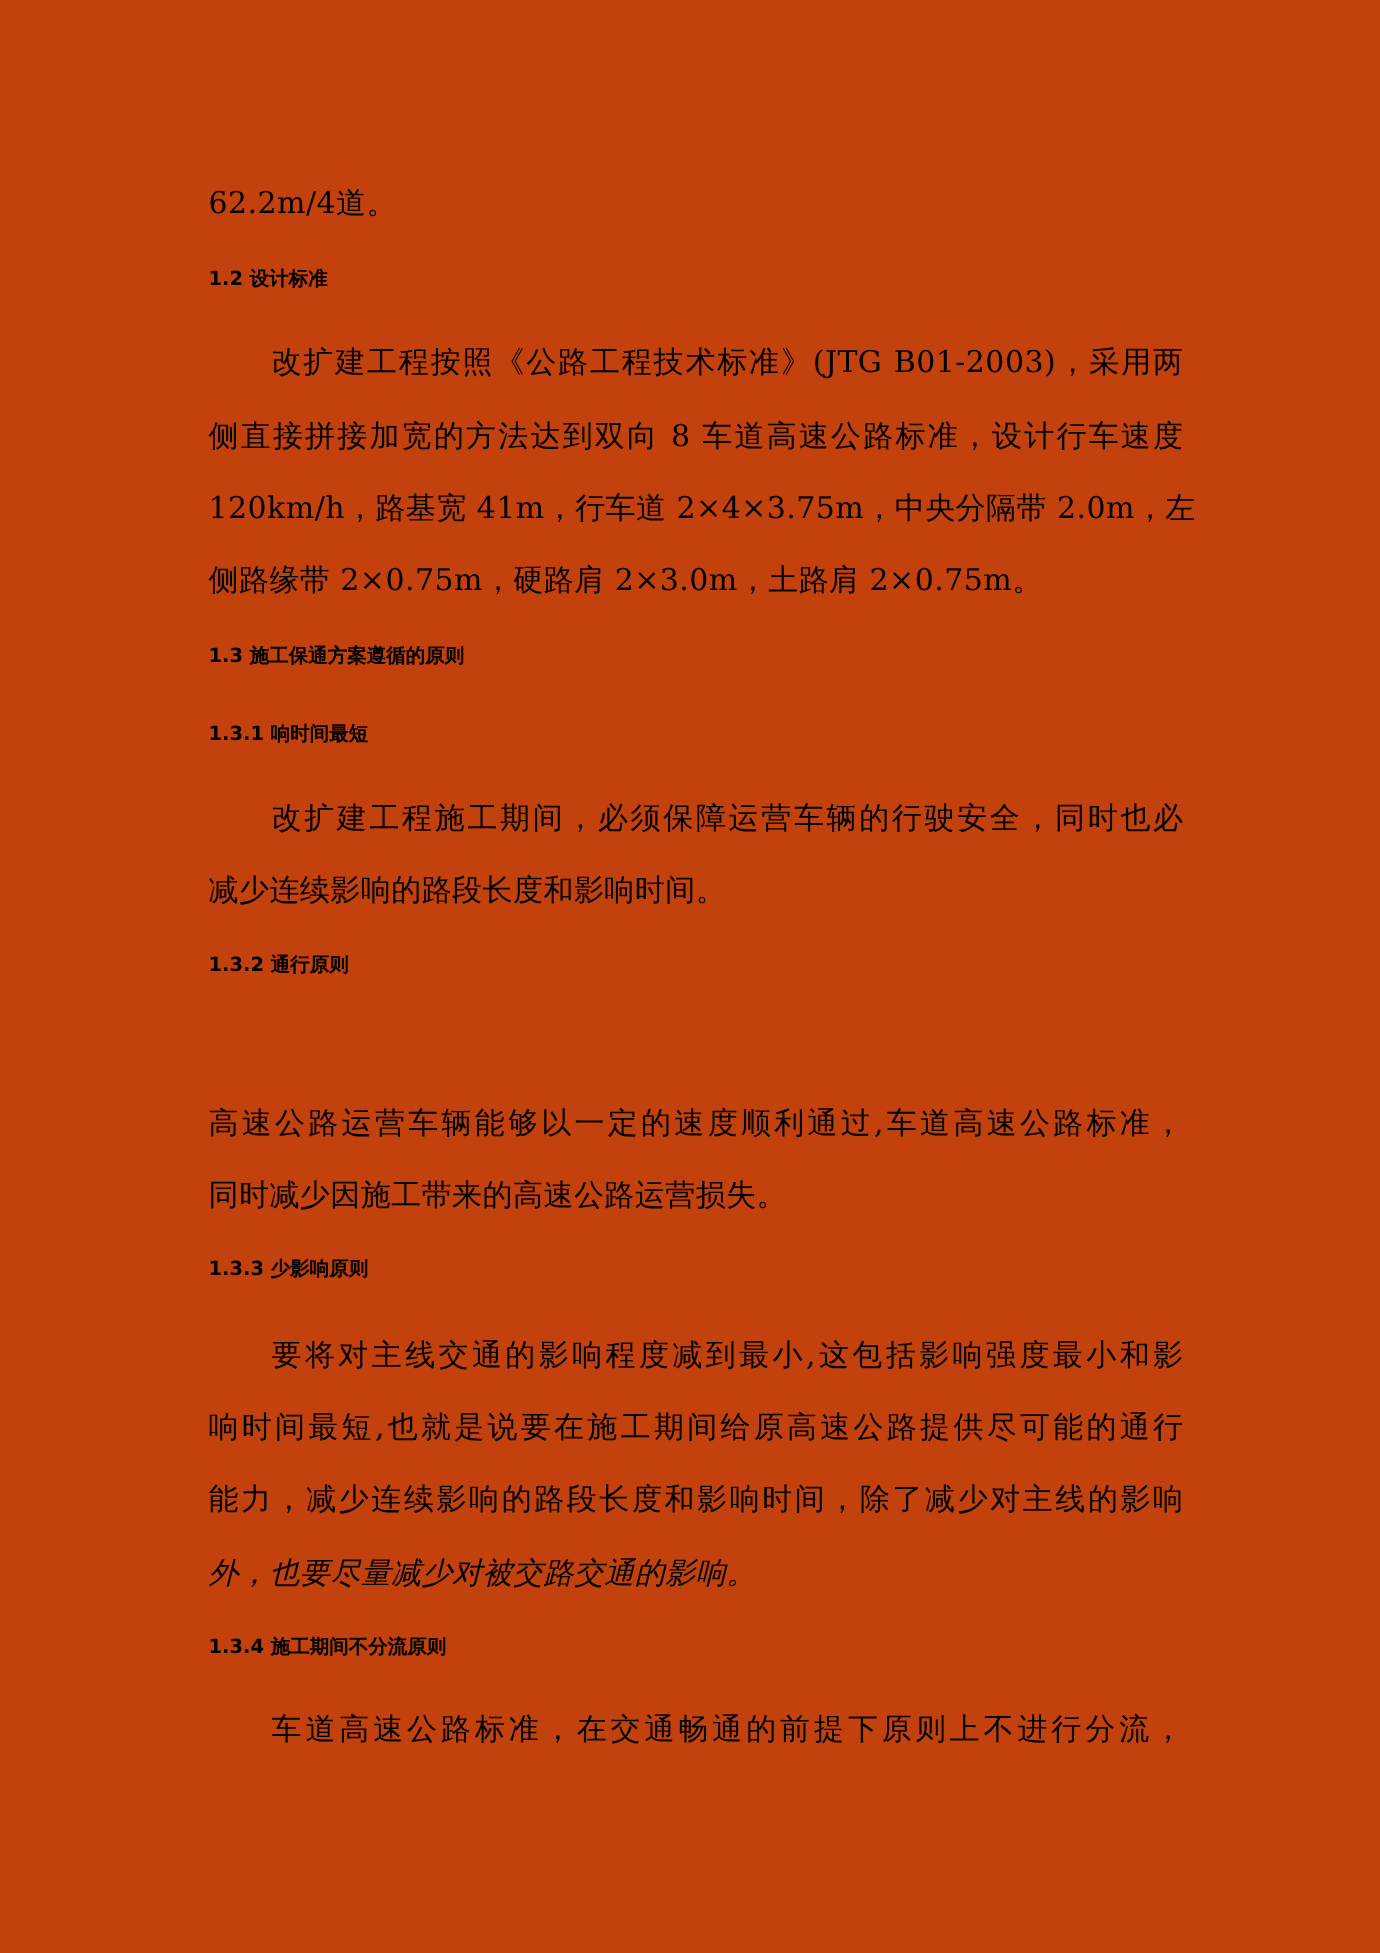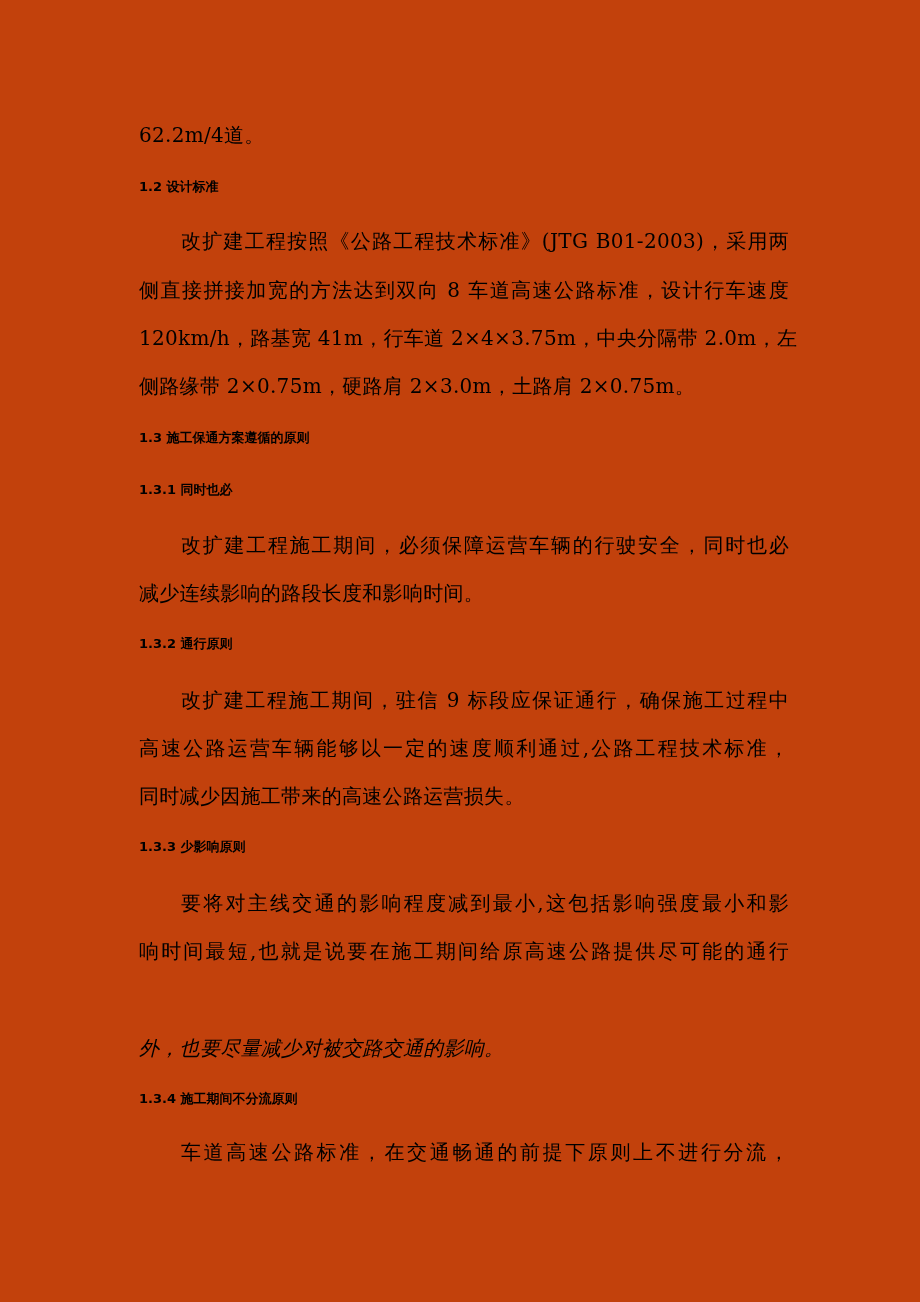--- a/index.html
+++ b/index.html
@@ -35,30 +35,30 @@
   <div class="line" style="top:122px;">62.2m/4道。</div>
 
   <div class="heading" style="top:174px;">1.2 设计标准</div>
   <div class="line indent justify" style="top:228px;">改扩建工程按照《公路工程技术标准》(JTG B01-2003)，采用两</div>
   <div class="line justify" style="top:277px;">侧直接拼接加宽的方法达到双向 8 车道高速公路标准，设计行车速度</div>
   <div class="line justify" style="top:325px;">120km/h，路基宽 41m，行车道 2×4×3.75m，中央分隔带 2.0m，左</div>
   <div class="line" style="top:373px;">侧路缘带 2×0.75m，硬路肩 2×3.0m，土路肩 2×0.75m。</div>
 
   <div class="heading" style="top:425px;">1.3  施工保通方案遵循的原则</div>
 
-  <div class="heading" style="top:477px;">1.3.1 同时也必</div>
+  <div class="heading" style="top:477px;">1.3.1 响时间最短</div>
   <div class="line indent justify" style="top:532px;">改扩建工程施工期间，必须保障运营车辆的行驶安全，同时也必</div>
   <div class="line" style="top:580px;">减少连续影响的路段长度和影响时间。</div>
 
   <div class="heading" style="top:631px;">1.3.2 通行原则</div>
-  <div class="line indent justify" style="top:687px;">改扩建工程施工期间，驻信 9 标段应保证通行，确保施工过程中</div>
-  <div class="line justify" style="top:735px;">高速公路运营车辆能够以一定的速度顺利通过,公路工程技术标准，</div>
+  <div class="line justify" style="top:735px;">高速公路运营车辆能够以一定的速度顺利通过,车道高速公路标准，</div>
   <div class="line" style="top:783px;">同时减少因施工带来的高速公路运营损失。</div>
 
   <div class="heading" style="top:834px;">1.3.3 少影响原则</div>
   <div class="line indent justify" style="top:890px;">要将对主线交通的影响程度减到最小,这包括影响强度最小和影</div>
   <div class="line justify" style="top:938px;">响时间最短,也就是说要在施工期间给原高速公路提供尽可能的通行</div>
+  <div class="line justify" style="top:986px;">能力，减少连续影响的路段长度和影响时间，除了减少对主线的影响</div>
   <div class="line" style="top:1035px;font-style:italic;">外，也要尽量减少对被交路交通的影响。</div>
 
   <div class="heading" style="top:1086px;">1.3.4 施工期间不分流原则</div>
   <div class="line indent justify" style="top:1139px;">车道高速公路标准，在交通畅通的前提下原则上不进行分流，</div>
 
 </div>
 
 </body></html>

